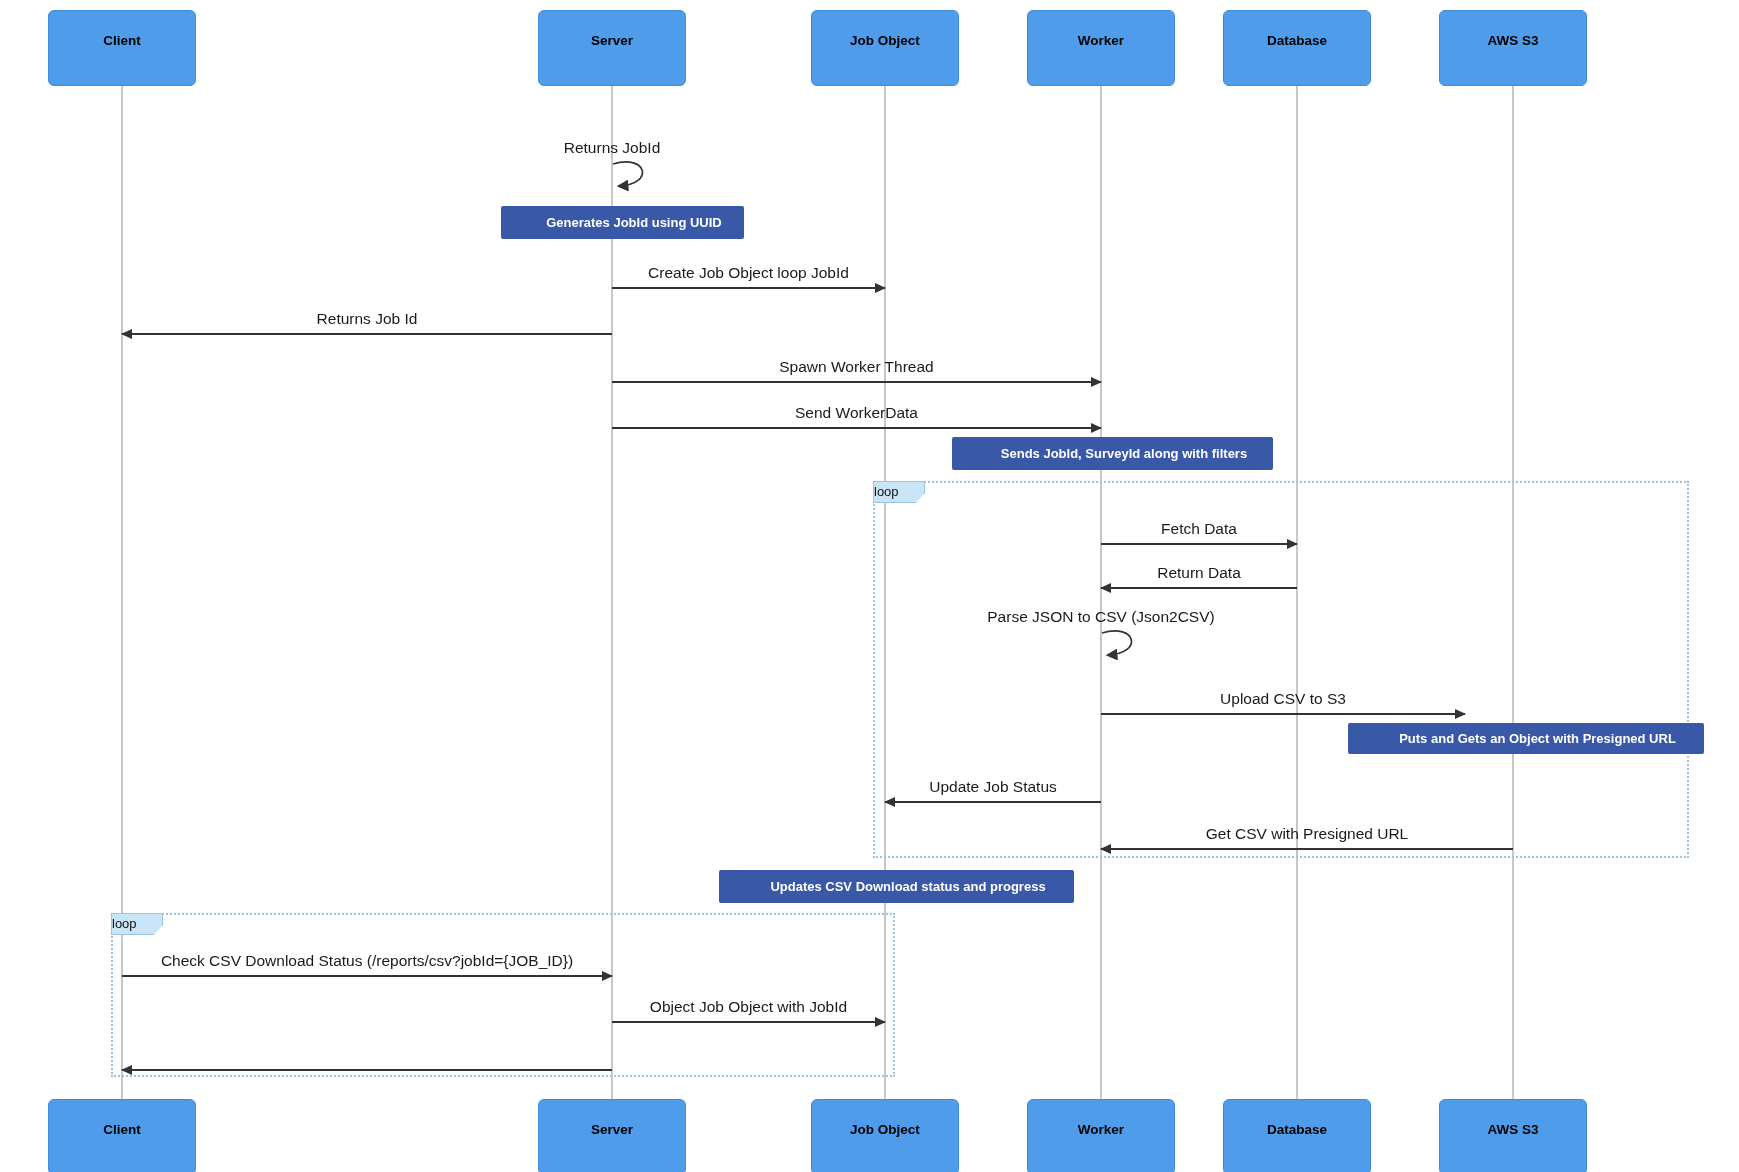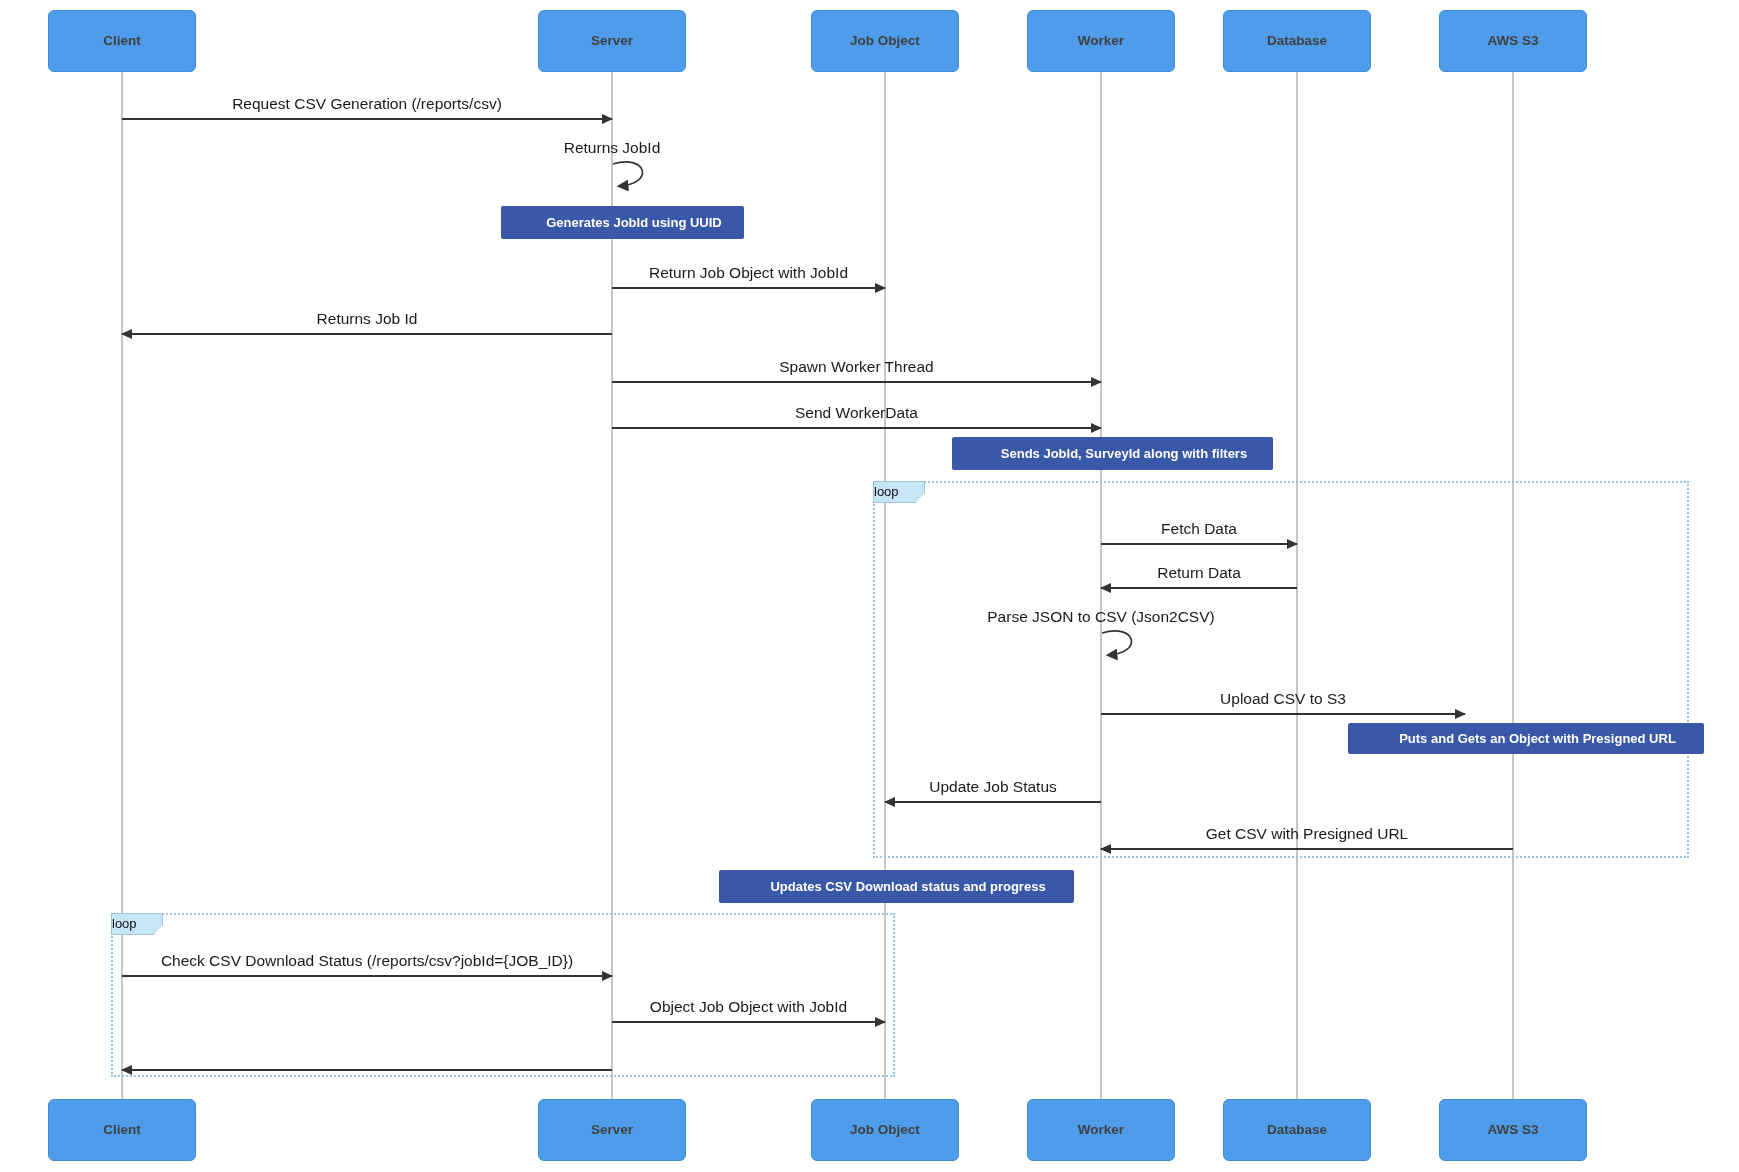--- a/index.html
+++ b/index.html
@@ -4,22 +4,22 @@
 <style>
   :root{
     --actor-fill:#4f9cea; --actor-border:#3e8ddb; --note-fill:#3a58a8;
     --loop-border:#9dc3e2; --loop-label-fill:#c8e4f7; --arrow:#333333;
     --lifeline:#c7c7c7; --text:#1a1a1a;
   }
   html,body{margin:0;padding:0;background:#ffffff;}
   .canvas{position:relative;width:1739px;height:1172px;background:#ffffff;overflow:hidden;
           font-family:"Liberation Sans", sans-serif;color:var(--text);}
   .lifeline{position:absolute;top:72px;height:1027px;width:2px;background:var(--lifeline);z-index:0;}
-  .actor{position:absolute;width:148px;height:62px;background:var(--actor-fill);
-         border:1px solid var(--actor-border);border-radius:6px;color:#404040;font-weight:bold;
+  .actor{position:absolute;width:148px;height:76px;background:var(--actor-fill);
+         border:1px solid var(--actor-border);border-radius:6px;color:#000000;font-weight:bold;
          font-size:13.5px;text-align:center;line-height:60px;z-index:5;box-sizing:border-box;}
   .loopbox{position:absolute;border:2px dotted var(--loop-border);z-index:1;box-sizing:border-box;}
   .looplabel{position:absolute;left:-2px;top:-2px;width:52px;height:22px;background:var(--loop-label-fill);
          border:1px solid var(--loop-border);clip-path:polygon(0 0,100% 0,100% 55%,82% 100%,0 100%);
          font-size:13px;line-height:20px;padding-left:0;box-sizing:border-box;color:#111;}
   .msg{position:absolute;height:28px;z-index:3;}
   .msg-label{position:absolute;left:0;right:0;bottom:7px;text-align:center;font-size:15.5px;
          color:var(--text);white-space:nowrap;}
   .msg-line{position:absolute;left:0;right:0;bottom:0;height:2px;background:var(--arrow);}
   .ah{position:absolute;width:0;height:0;bottom:-4px;}
@@ -45,28 +45,23 @@
   <div class="lifeline" style="left:1296px"></div>
   <div class="lifeline" style="left:1512px"></div>
 
   <div class="loopbox" style="left:873px;top:481px;width:816px;height:377px">
     <div class="looplabel">loop</div>
   </div>
   <div class="loopbox" style="left:111px;top:913px;width:784px;height:164px">
     <div class="looplabel">loop</div>
   </div>
 
-  <div class="msg" style="left:122px;top:92px;width:490px">
-    <div class="msg-label">Request CSV Generation (/reports/csv)</div>
-    <div class="msg-line"></div>
-    <div class="ah right"></div>
-  </div>
 
   <div class="msg" style="left:612px;top:261px;width:273px">
-    <div class="msg-label">Return Job Object with JobId</div>
+    <div class="msg-label">Create Job Object loop JobId</div>
     <div class="msg-line"></div>
     <div class="ah right"></div>
   </div>
 
   <div class="msg" style="left:612px;top:355px;width:489px">
     <div class="msg-label">Spawn Worker Thread</div>
     <div class="msg-line"></div>
     <div class="ah right"></div>
   </div>
 

